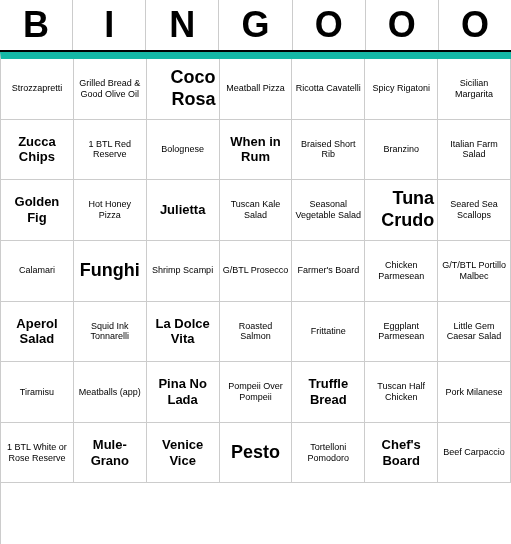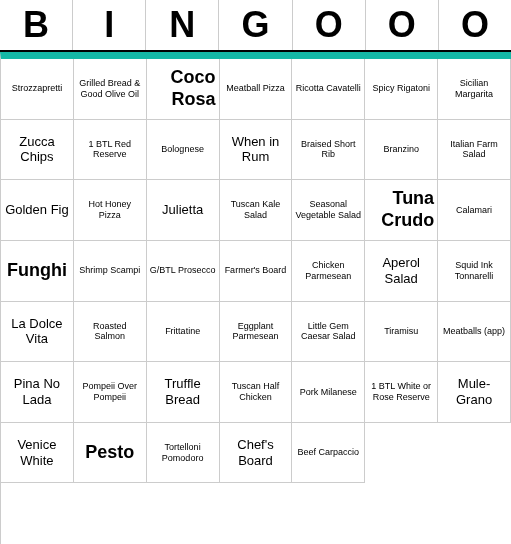--- a/index.html
+++ b/index.html
@@ -51,21 +51,21 @@
       line-height: 1.2;
       min-height: 58px;
     }
     .cell.large {
       font-size: 18px;
       font-weight: bold;
       text-align: right;
     }
     .cell.medium {
       font-size: 13px;
-      font-weight: normal;
+      font-weight: bold;
     }
     .cell.small {
       font-size: 9px;
     }
   </style>
 </head>
 <body>
 
 <div class="bingo-header">
 <div class="header-cell">B</div>
@@ -91,40 +91,42 @@
     <div class="cell medium">When in Rum</div>
     <div class="cell small">Braised Short Rib</div>
     <div class="cell small">Branzino</div>
     <div class="cell small">Italian Farm Salad</div>
     <div class="cell medium">Golden Fig</div>
     <div class="cell small">Hot Honey Pizza</div>
     <div class="cell medium">Julietta</div>
     <div class="cell small">Tuscan Kale Salad</div>
     <div class="cell small">Seasonal Vegetable Salad</div>
     <div class="cell large">Tuna Crudo</div>
+    <div class="cell small">Seared Sea Scallops</div>
     <div class="cell small">Calamari</div>
     <div class="cell large">Funghi</div>
     <div class="cell small">Shrimp Scampi</div>
     <div class="cell small">G/BTL Prosecco</div>
     <div class="cell small">Farmer's Board</div>
     <div class="cell small">Chicken Parmesean</div>
+    <div class="cell small">G/T/BTL Portillo Malbec</div>
     <div class="cell medium">Aperol Salad</div>
     <div class="cell small">Squid Ink Tonnarelli</div>
     <div class="cell medium">La Dolce Vita</div>
     <div class="cell small">Roasted Salmon</div>
     <div class="cell small">Frittatine</div>
     <div class="cell small">Eggplant Parmesean</div>
     <div class="cell small">Little Gem Caesar Salad</div>
     <div class="cell small">Tiramisu</div>
     <div class="cell small">Meatballs (app)</div>
     <div class="cell medium">Pina No Lada</div>
     <div class="cell small">Pompeii Over Pompeii</div>
     <div class="cell medium">Truffle Bread</div>
     <div class="cell small">Tuscan Half Chicken</div>
     <div class="cell small">Pork Milanese</div>
     <div class="cell small">1 BTL White or Rose Reserve</div>
     <div class="cell medium">Mule-Grano</div>
-    <div class="cell medium">Venice White</div>
+    <div class="cell medium">Venice Vice</div>
     <div class="cell large">Pesto</div>
     <div class="cell small">Tortelloni Pomodoro</div>
     <div class="cell medium">Chef's Board</div>
     <div class="cell small">Beef Carpaccio</div>
   </div>
 
 </body></html>

